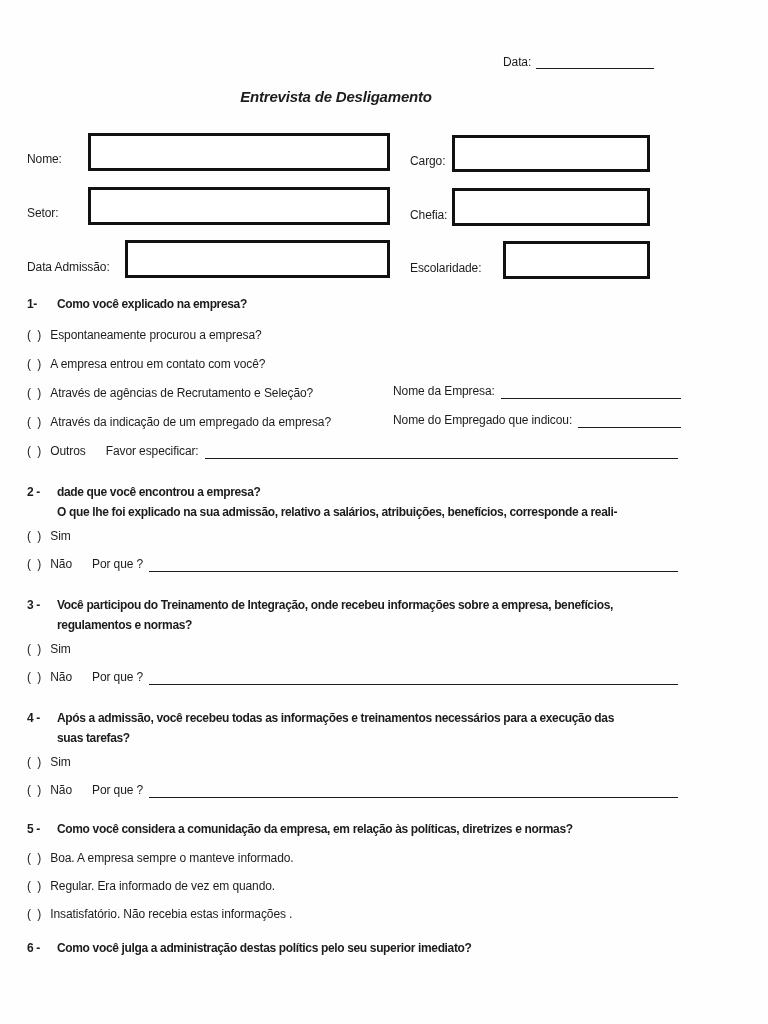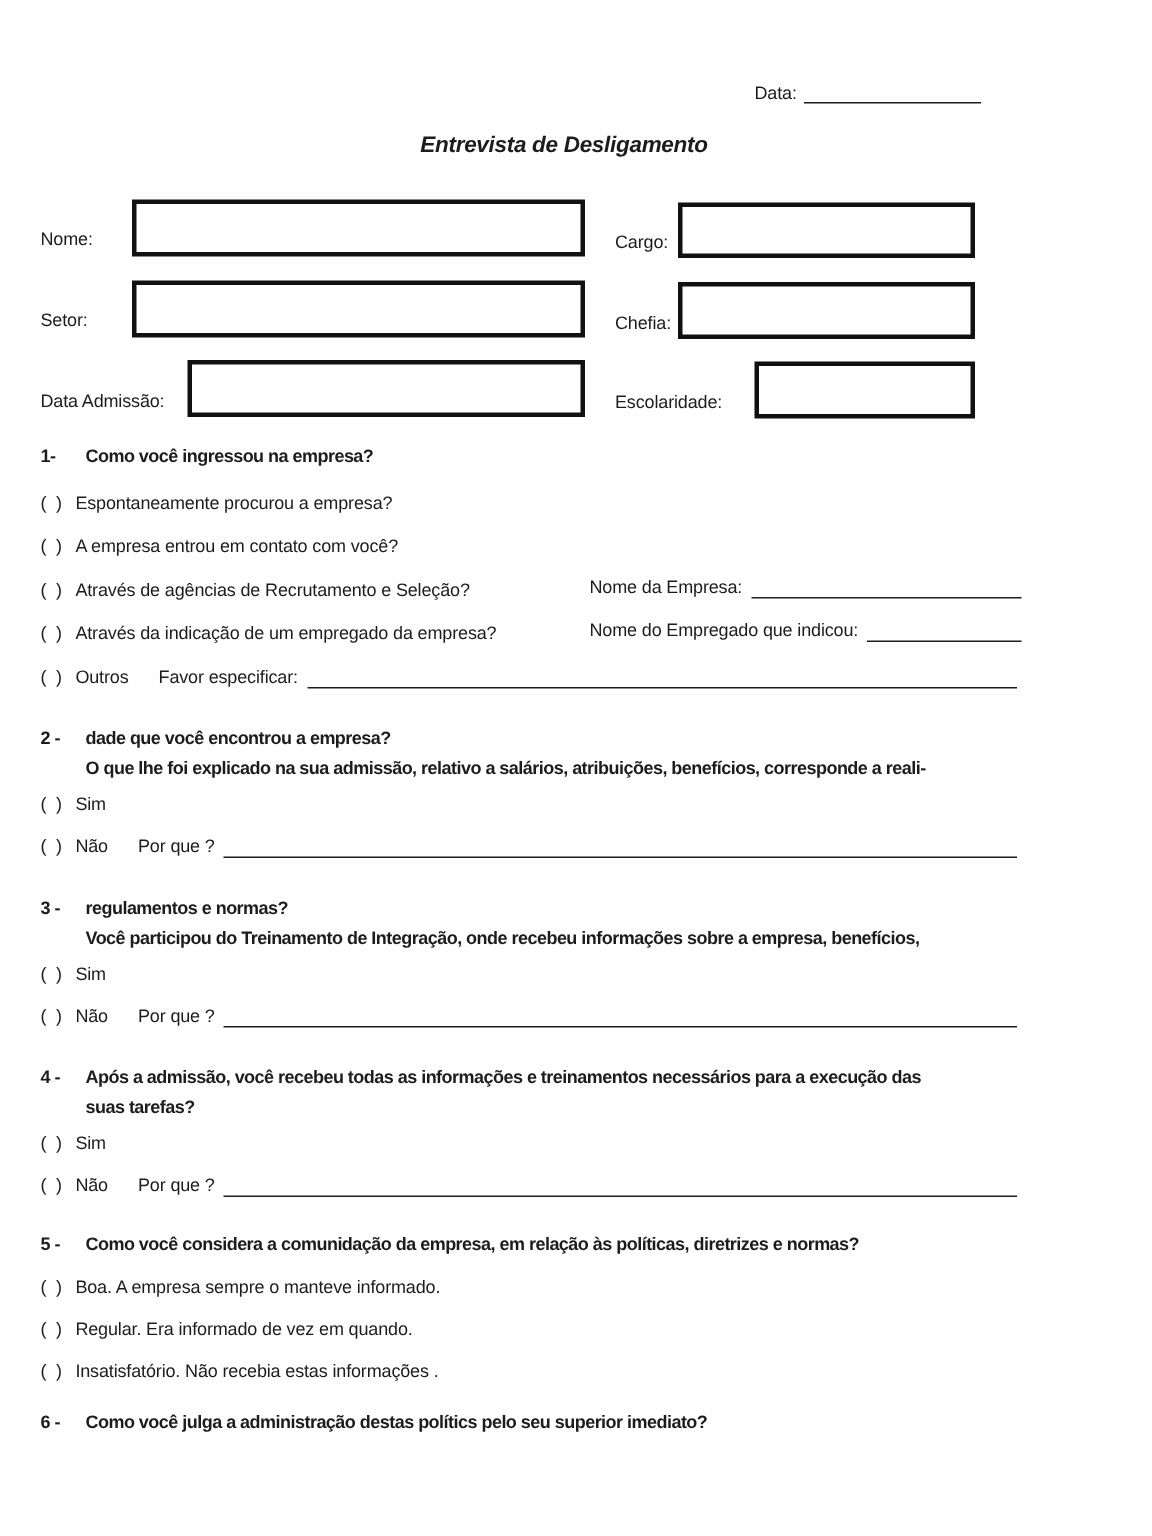--- a/index.html
+++ b/index.html
@@ -17,21 +17,20 @@
     position:absolute;left:503px;top:54px;
     display:flex;align-items:flex-end;
     font-size:12px;letter-spacing:-0.1px;
   }
   .date-row .fill{width:118px;height:14px;border-bottom:1.5px solid #1c1c1c;margin-left:5px;}
   .title{
     position:absolute;left:0;top:88px;width:672px;
     text-align:center;
     font-size:15px;font-weight:bold;font-style:italic;
     letter-spacing:-0.2px;
-    padding-left:40px;
   }
   .field-label{position:absolute;font-size:12px;letter-spacing:-0.1px;}
   .field-box{position:absolute;border:3px solid #111;background:#fff;box-sizing:border-box;}
   
   .questions{
     position:absolute;left:27px;top:294px;width:651px;
     font-size:12px;letter-spacing:-0.1px;
   }
   .q-head{
     display:flex;
@@ -92,21 +91,21 @@
   <div class="field-box" style="left:125px;top:240px;width:265px;height:38px;"></div>
 
   <span class="field-label" style="left:410px;top:261px;">Escolaridade:</span>
   <div class="field-box" style="left:503px;top:241px;width:147px;height:38px;"></div>
 
   <div class="questions">
 
     <div class="q-head first">
       <span class="q-num">1-</span>
       <div class="q-lines">
-          <div>Como você ingressou na empresa?</div>
+          <div>Como você explicado na empresa?</div>
         </div>
     </div>
     <div class="opt" style="margin-top:15px;">
       <span class="cb">(  )</span>
       <span class="opt-text">Espontaneamente procurou a empresa?</span>
     </div>
     <div class="opt">
       <span class="cb">(  )</span>
       <span class="opt-text">A empresa entrou em contato com você?</span>
     </div>
@@ -149,22 +148,22 @@
       <span class="cb">(  )</span>
       <span class="opt-text">Não</span>
       <span class="gap"></span>
       <span>Por que ?</span>
       <span class="fill"></span>
     </div>
 
     <div class="q-head">
       <span class="q-num">3 -</span>
       <div class="q-lines">
+        <div>Você participou do Treinamento de Integração, onde recebeu informações sobre a empresa, benefícios,</div>
         <div>regulamentos e normas?</div>
-        <div>Você participou do Treinamento de Integração, onde recebeu informações sobre a empresa, benefícios,</div>
       </div>
     </div>
     <div class="opt mt-sm">
       <span class="cb">(  )</span>
       <span class="opt-text">Sim</span>
     </div>
     <div class="opt mt-md">
       <span class="cb">(  )</span>
       <span class="opt-text">Não</span>
       <span class="gap"></span>

